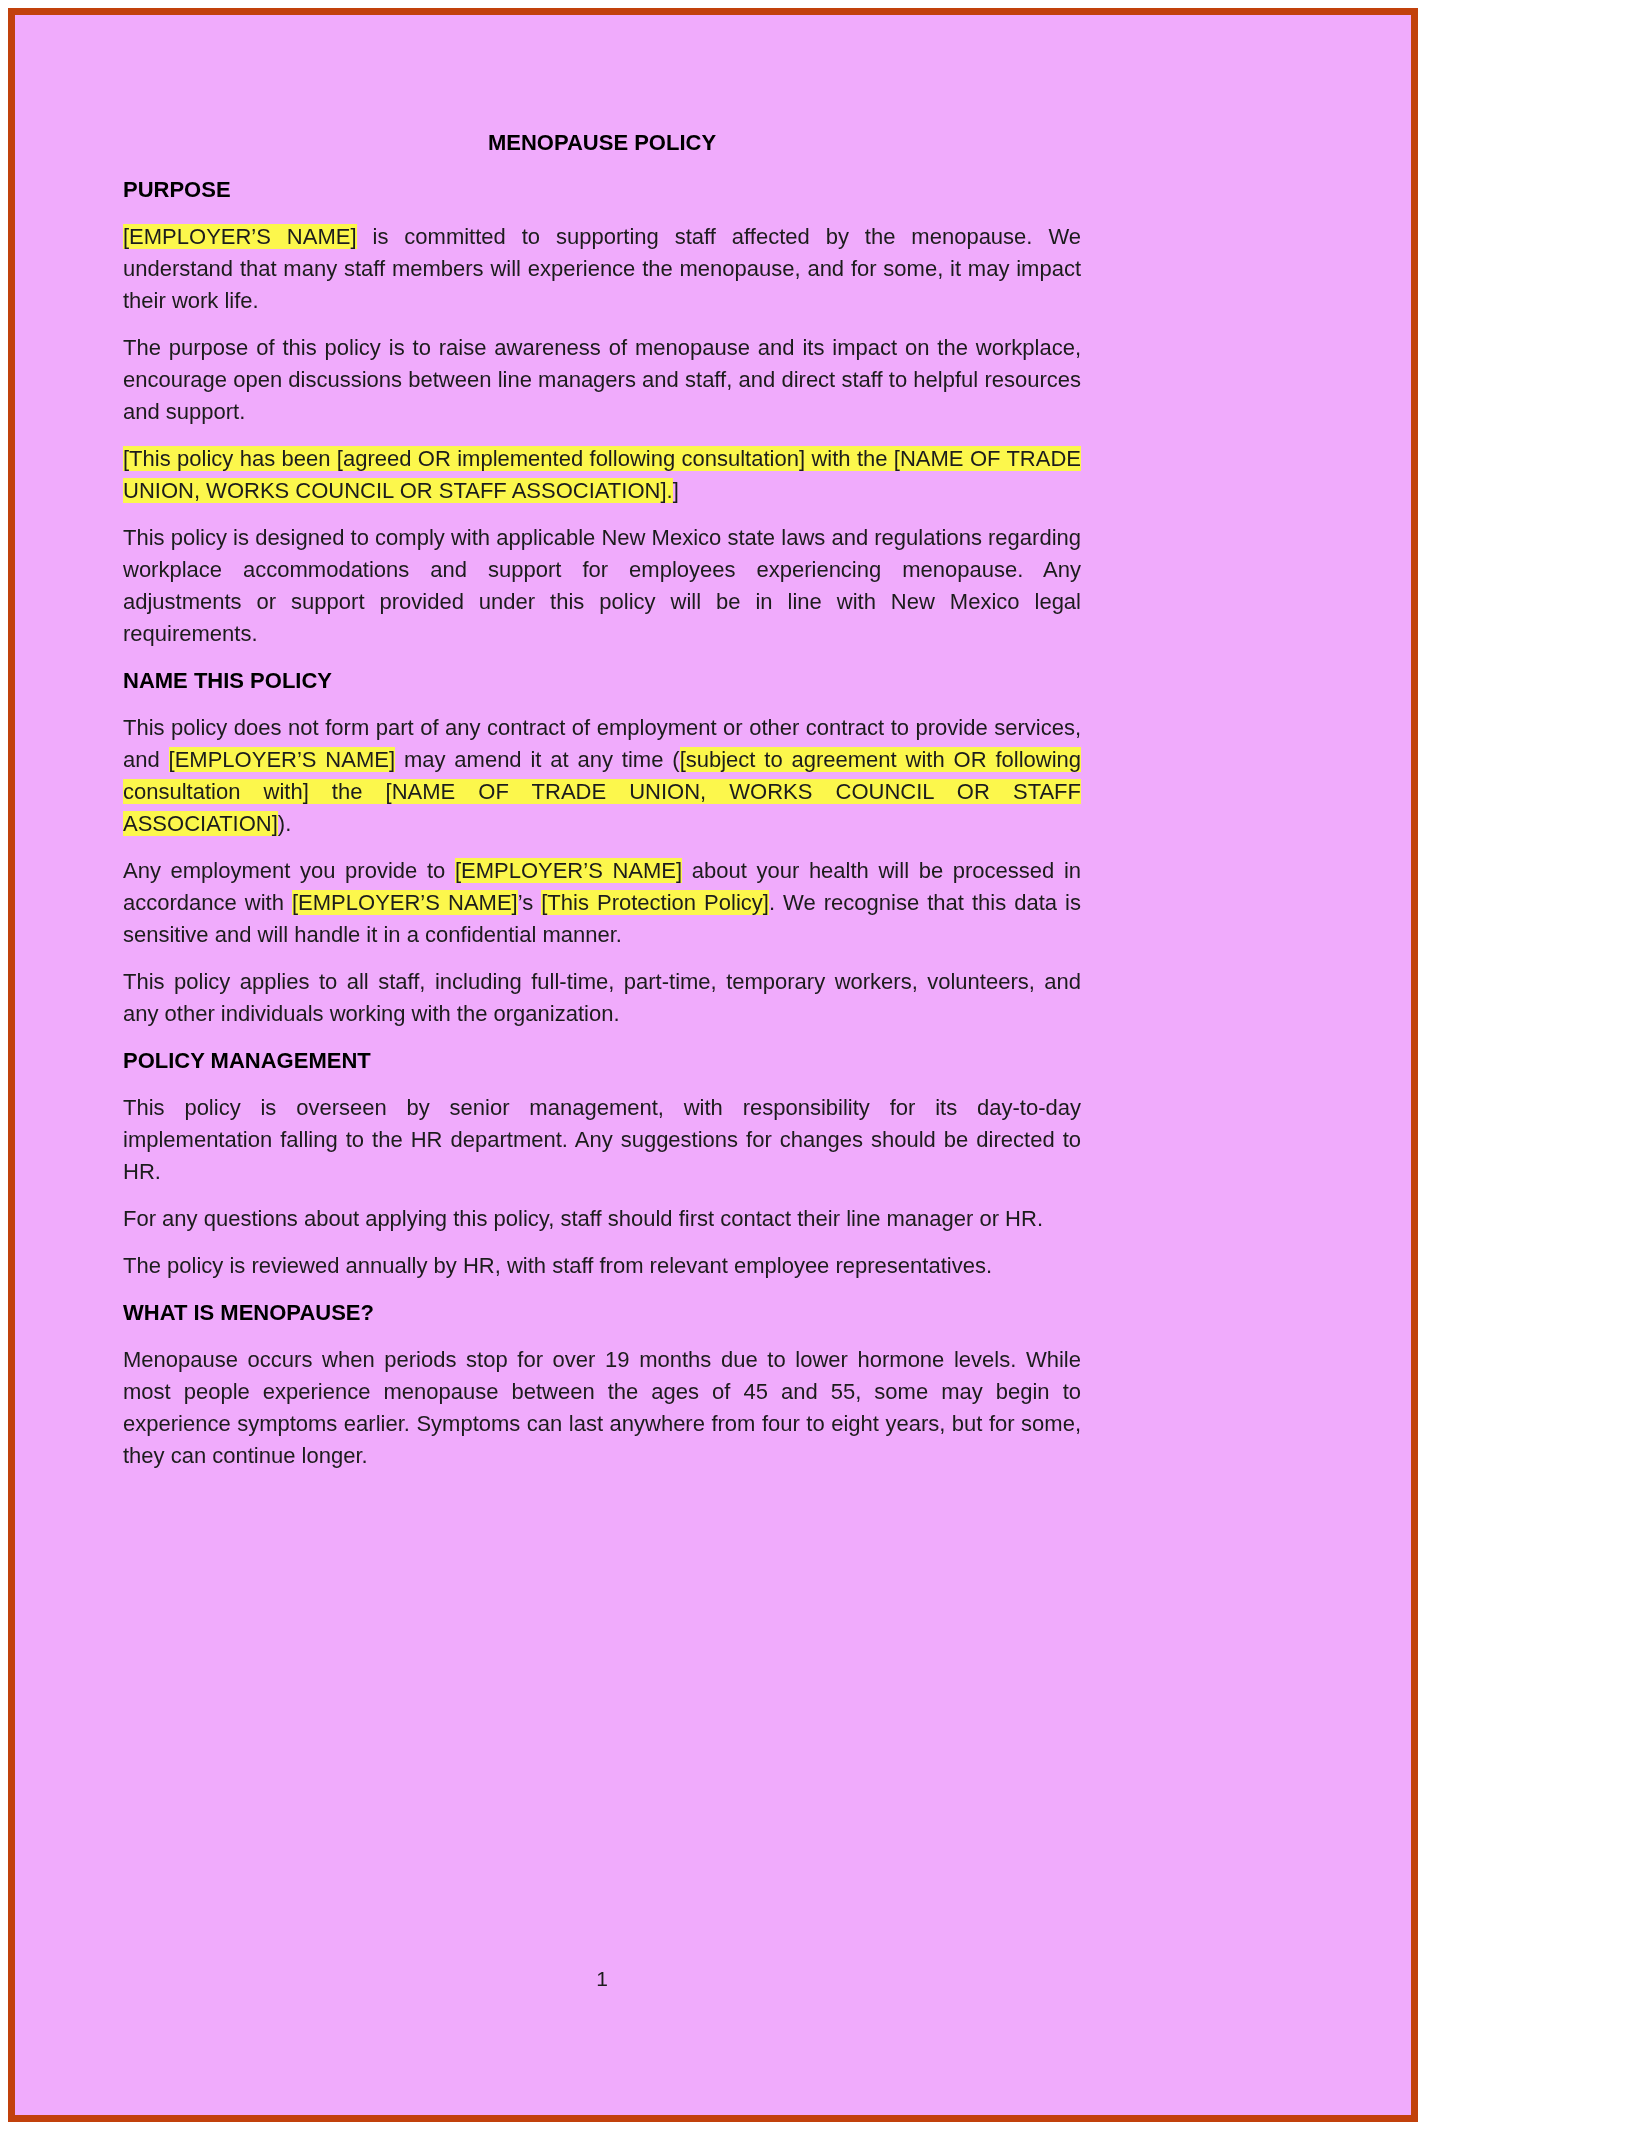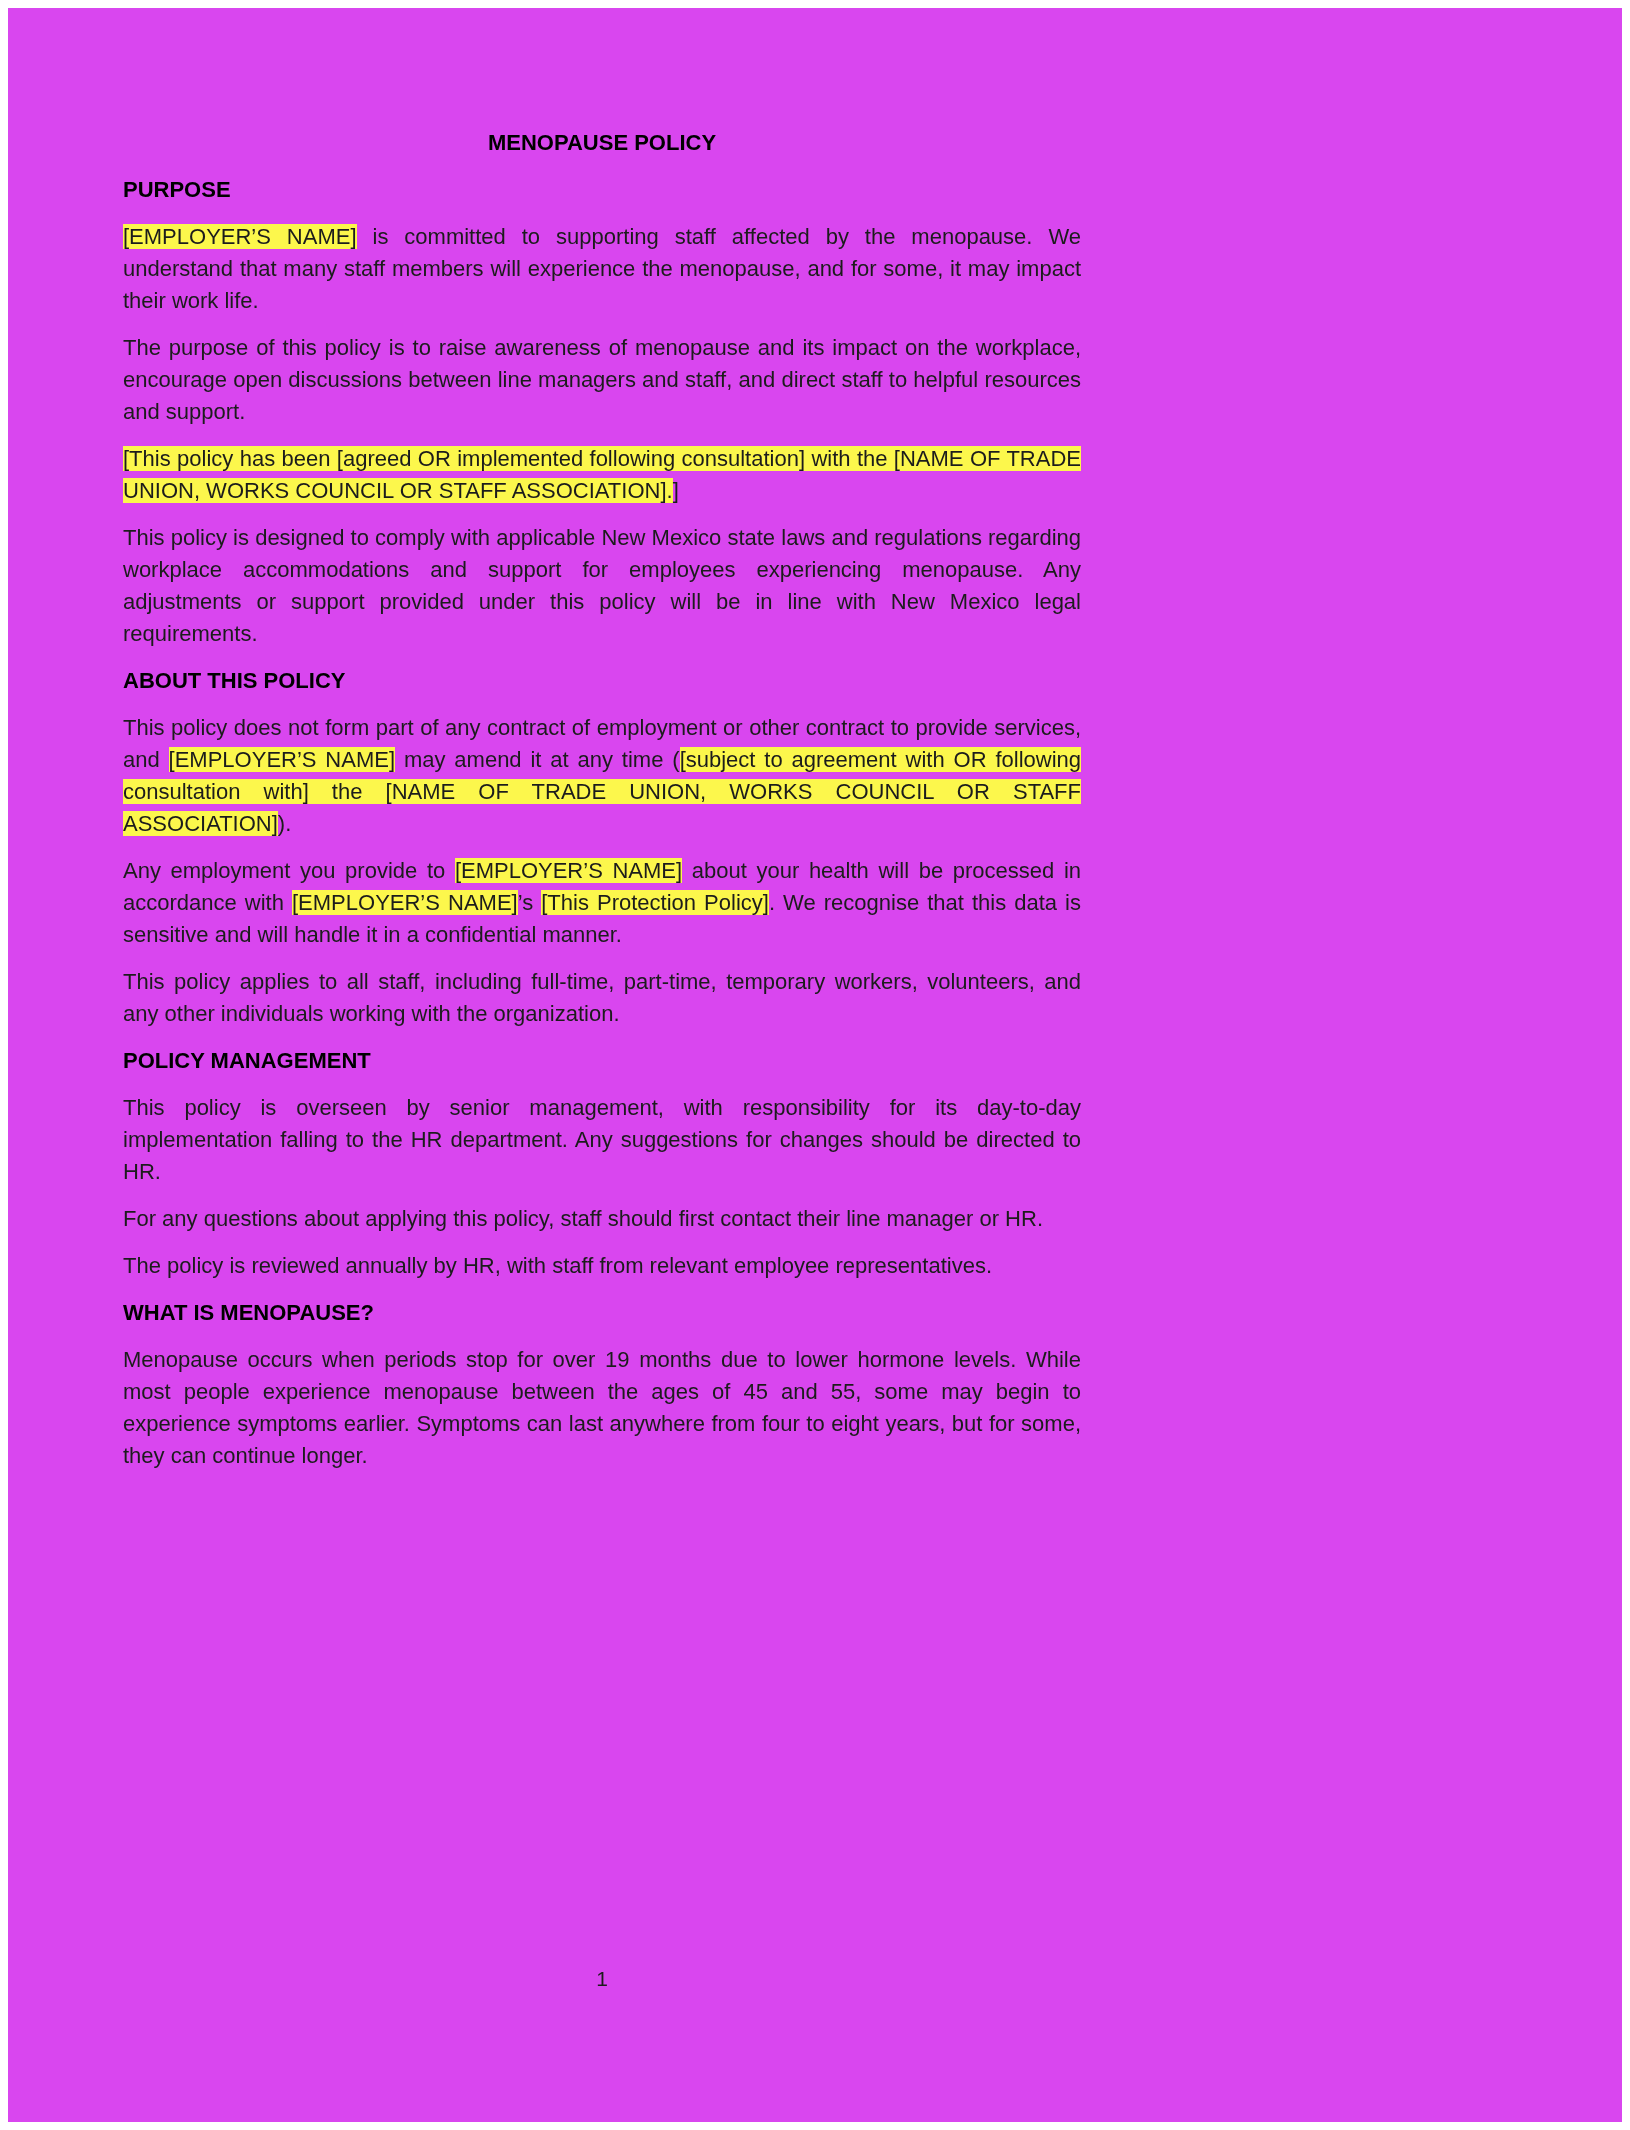--- a/index.html
+++ b/index.html
@@ -9,26 +9,26 @@
   }
   body {
     width: 1630px;
     height: 2130px;
     overflow: hidden;
     font-family: "Liberation Sans", sans-serif;
     color: #1c1c1c;
   }
   .page {
     box-sizing: border-box;
-    width: 1614px;
+    width: 1410px;
     height: 2114px;
     margin: 8px;
-    border: 7px solid #d946ef;
+    border: 7px solid #c2410c;
     position: relative;
-    background: #d946ef;
+    background: #f0abfc;
   }
   .content {
     position: absolute;
     top: 0;
     left: 108px;
     width: 958px;
   }
   .doc-title {
     margin: 112px 0 0 0;
     font-size: 22px;
@@ -71,21 +71,21 @@
 
 <div class="page">
   <div class="content">
     <h1 class="doc-title">MENOPAUSE POLICY</h1>
     <div id="blocks">
         <h2 class="heading">PURPOSE</h2>
         <p class="paragraph"><span class="hl">[EMPLOYER’S NAME]</span><span> is committed to supporting staff affected by the menopause. We understand that many staff members will experience the menopause, and for some, it may impact their work life.</span></p>
         <p class="paragraph"><span>The purpose of this policy is to raise awareness of menopause and its impact on the workplace, encourage open discussions between line managers and staff, and direct staff to helpful resources and support.</span></p>
         <p class="paragraph"><span class="hl">[This policy has been [agreed OR implemented following consultation] with the [NAME OF TRADE UNION, WORKS COUNCIL OR STAFF ASSOCIATION].</span><span>]</span></p>
         <p class="paragraph"><span>This policy is designed to comply with applicable New Mexico state laws and regulations regarding workplace accommodations and support for employees experiencing menopause. Any adjustments or support provided under this policy will be in line with New Mexico legal requirements.</span></p>
-        <h2 class="heading">ABOUT THIS POLICY</h2>
+        <h2 class="heading">NAME THIS POLICY</h2>
         <p class="paragraph"><span>This policy does not form part of any contract of employment or other contract to provide services, and </span><span class="hl">[EMPLOYER’S NAME]</span><span> may amend it at any time (</span><span class="hl">[subject to agreement with OR following consultation with] the [NAME OF TRADE UNION, WORKS COUNCIL OR STAFF ASSOCIATION]</span><span>).</span></p>
         <p class="paragraph"><span>Any employment you provide to </span><span class="hl">[EMPLOYER’S NAME]</span><span> about your health will be processed in accordance with </span><span class="hl">[EMPLOYER’S NAME]</span><span>’s </span><span class="hl">[This Protection Policy]</span><span>. We recognise that this data is sensitive and will handle it in a confidential manner.</span></p>
         <p class="paragraph"><span>This policy applies to all staff, including full-time, part-time, temporary workers, volunteers, and any other individuals working with the organization.</span></p>
         <h2 class="heading">POLICY MANAGEMENT</h2>
         <p class="paragraph"><span>This policy is overseen by senior management, with responsibility for its day-to-day implementation falling to the HR department. Any suggestions for changes should be directed to HR.</span></p>
         <p class="paragraph"><span>For any questions about applying this policy, staff should first contact their line manager or HR.</span></p>
         <p class="paragraph"><span>The policy is reviewed annually by HR, with staff from relevant employee representatives.</span></p>
         <h2 class="heading">WHAT IS MENOPAUSE?</h2>
         <p class="paragraph"><span>Menopause occurs when periods stop for over 19 months due to lower hormone levels. While most people experience menopause between the ages of 45 and 55, some may begin to experience symptoms earlier. Symptoms can last anywhere from four to eight years, but for some, they can continue longer.</span></p>
       </div>

